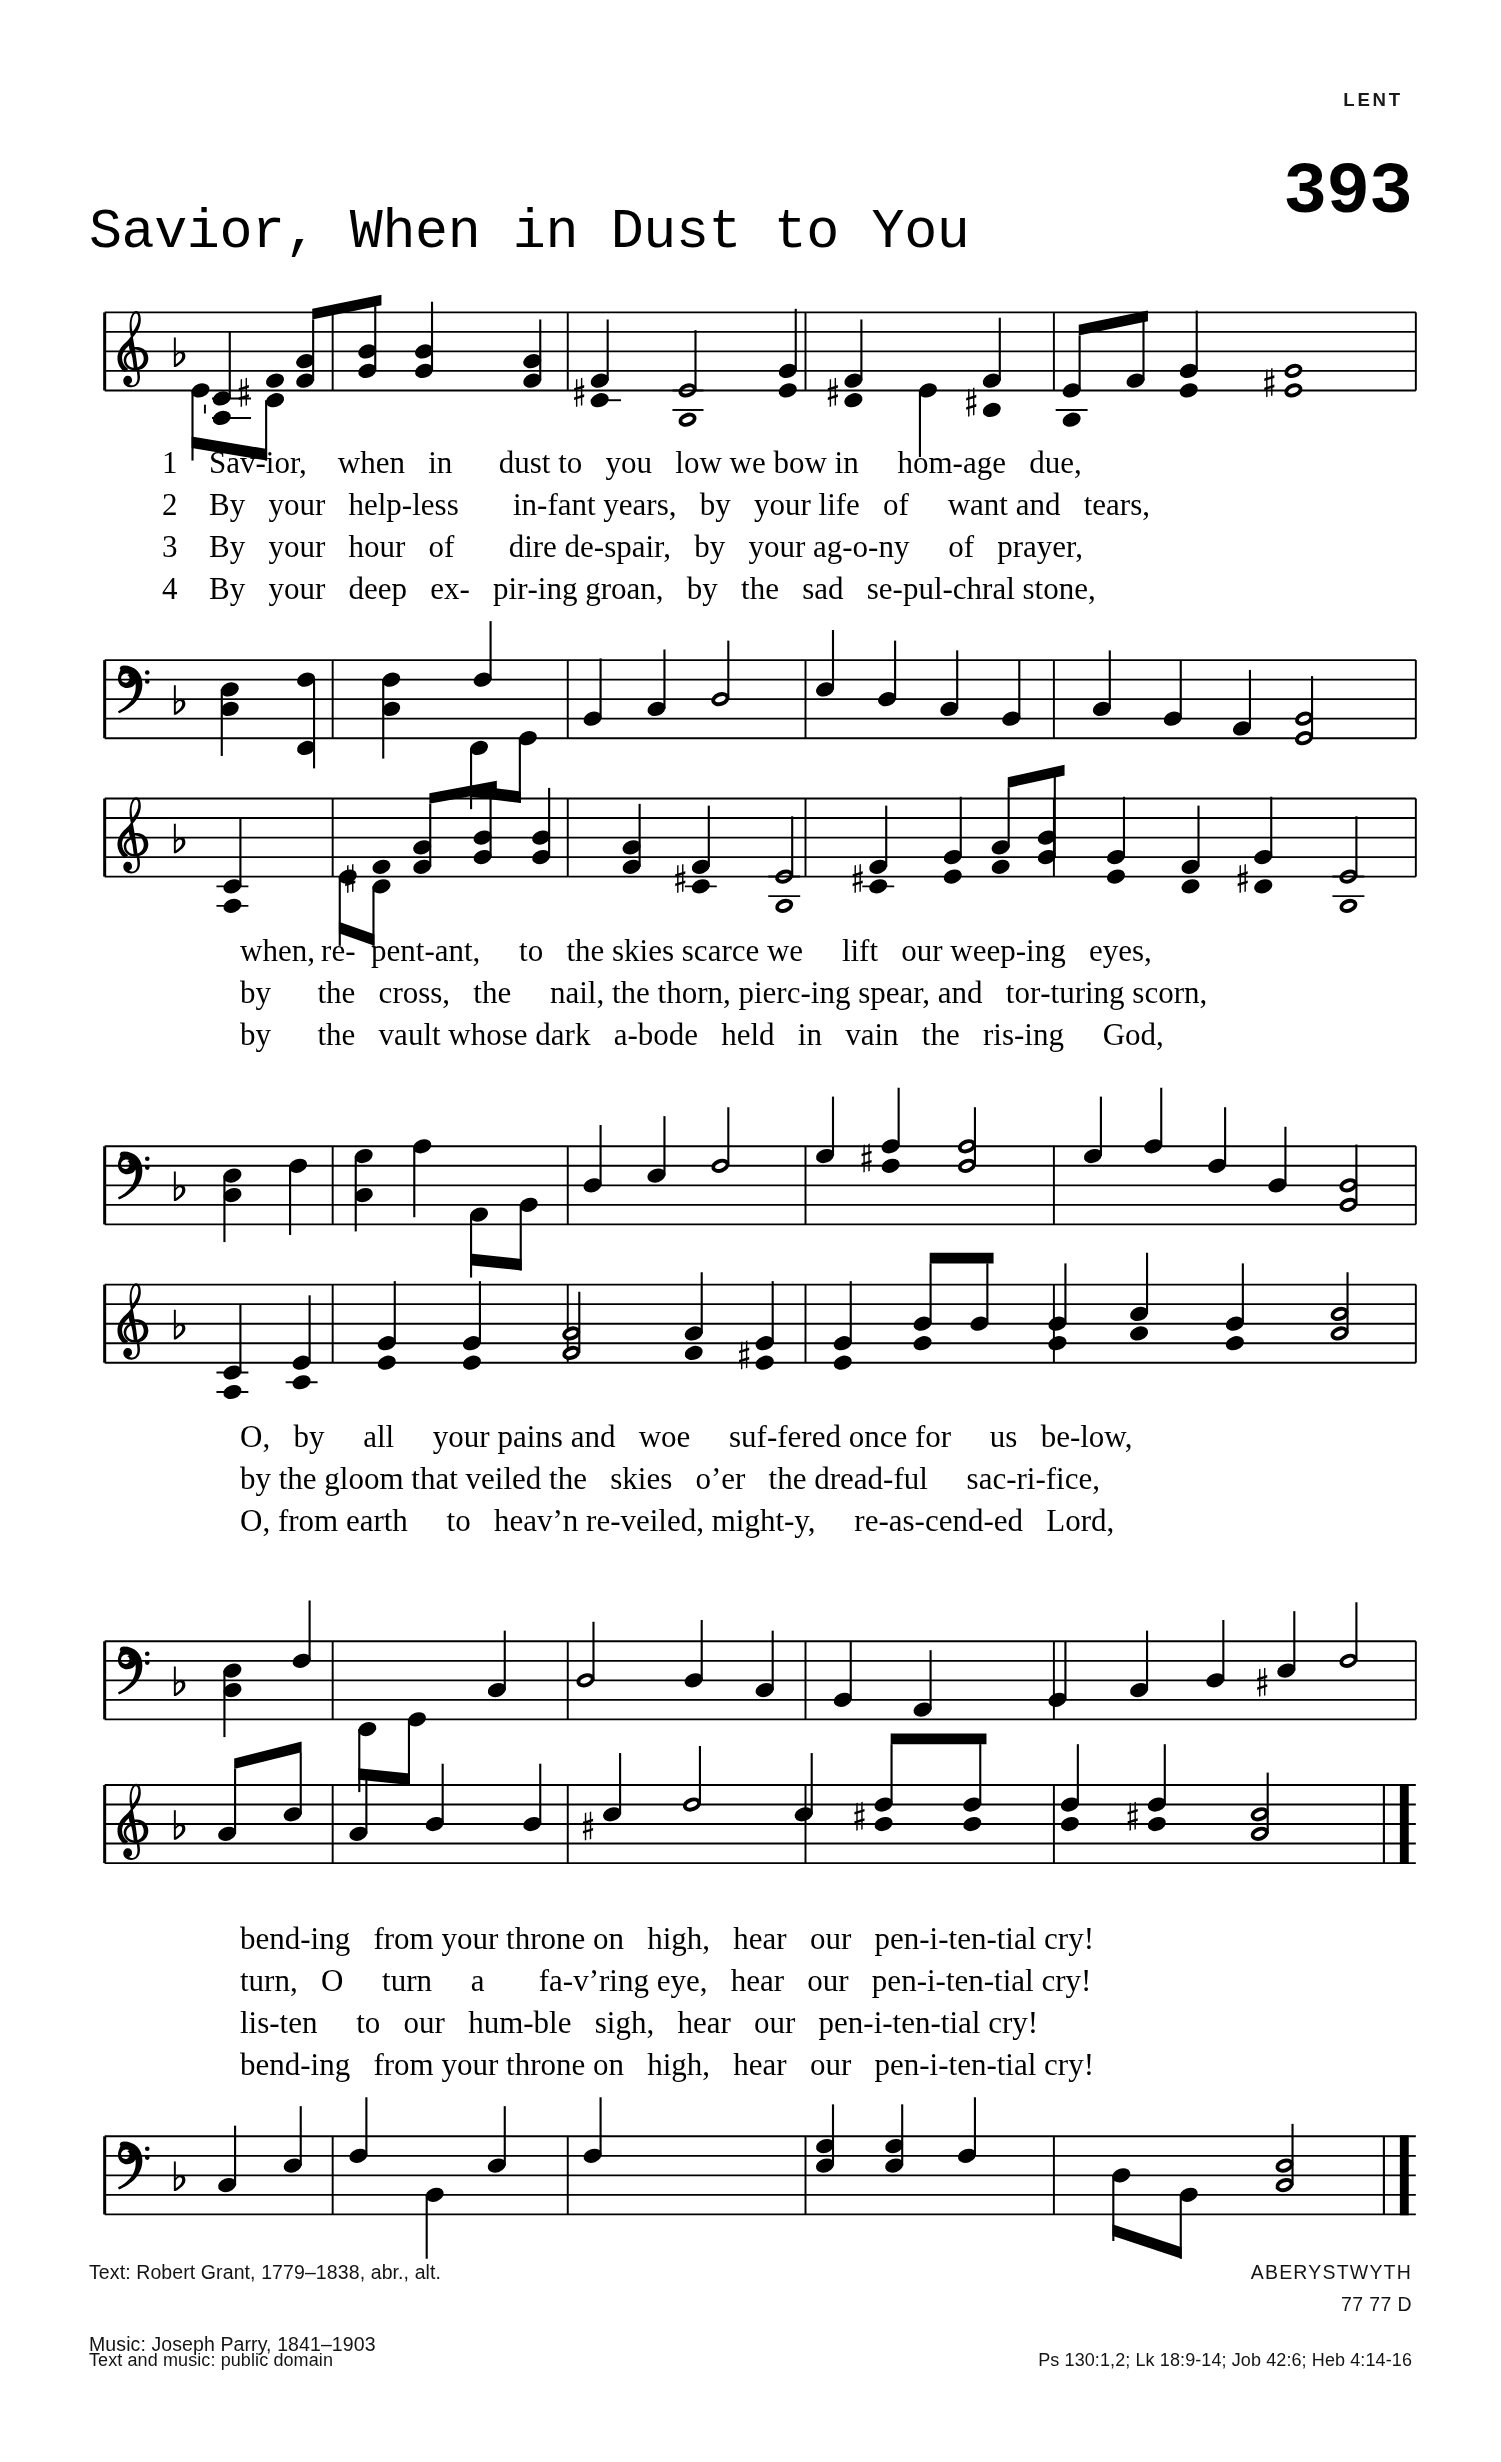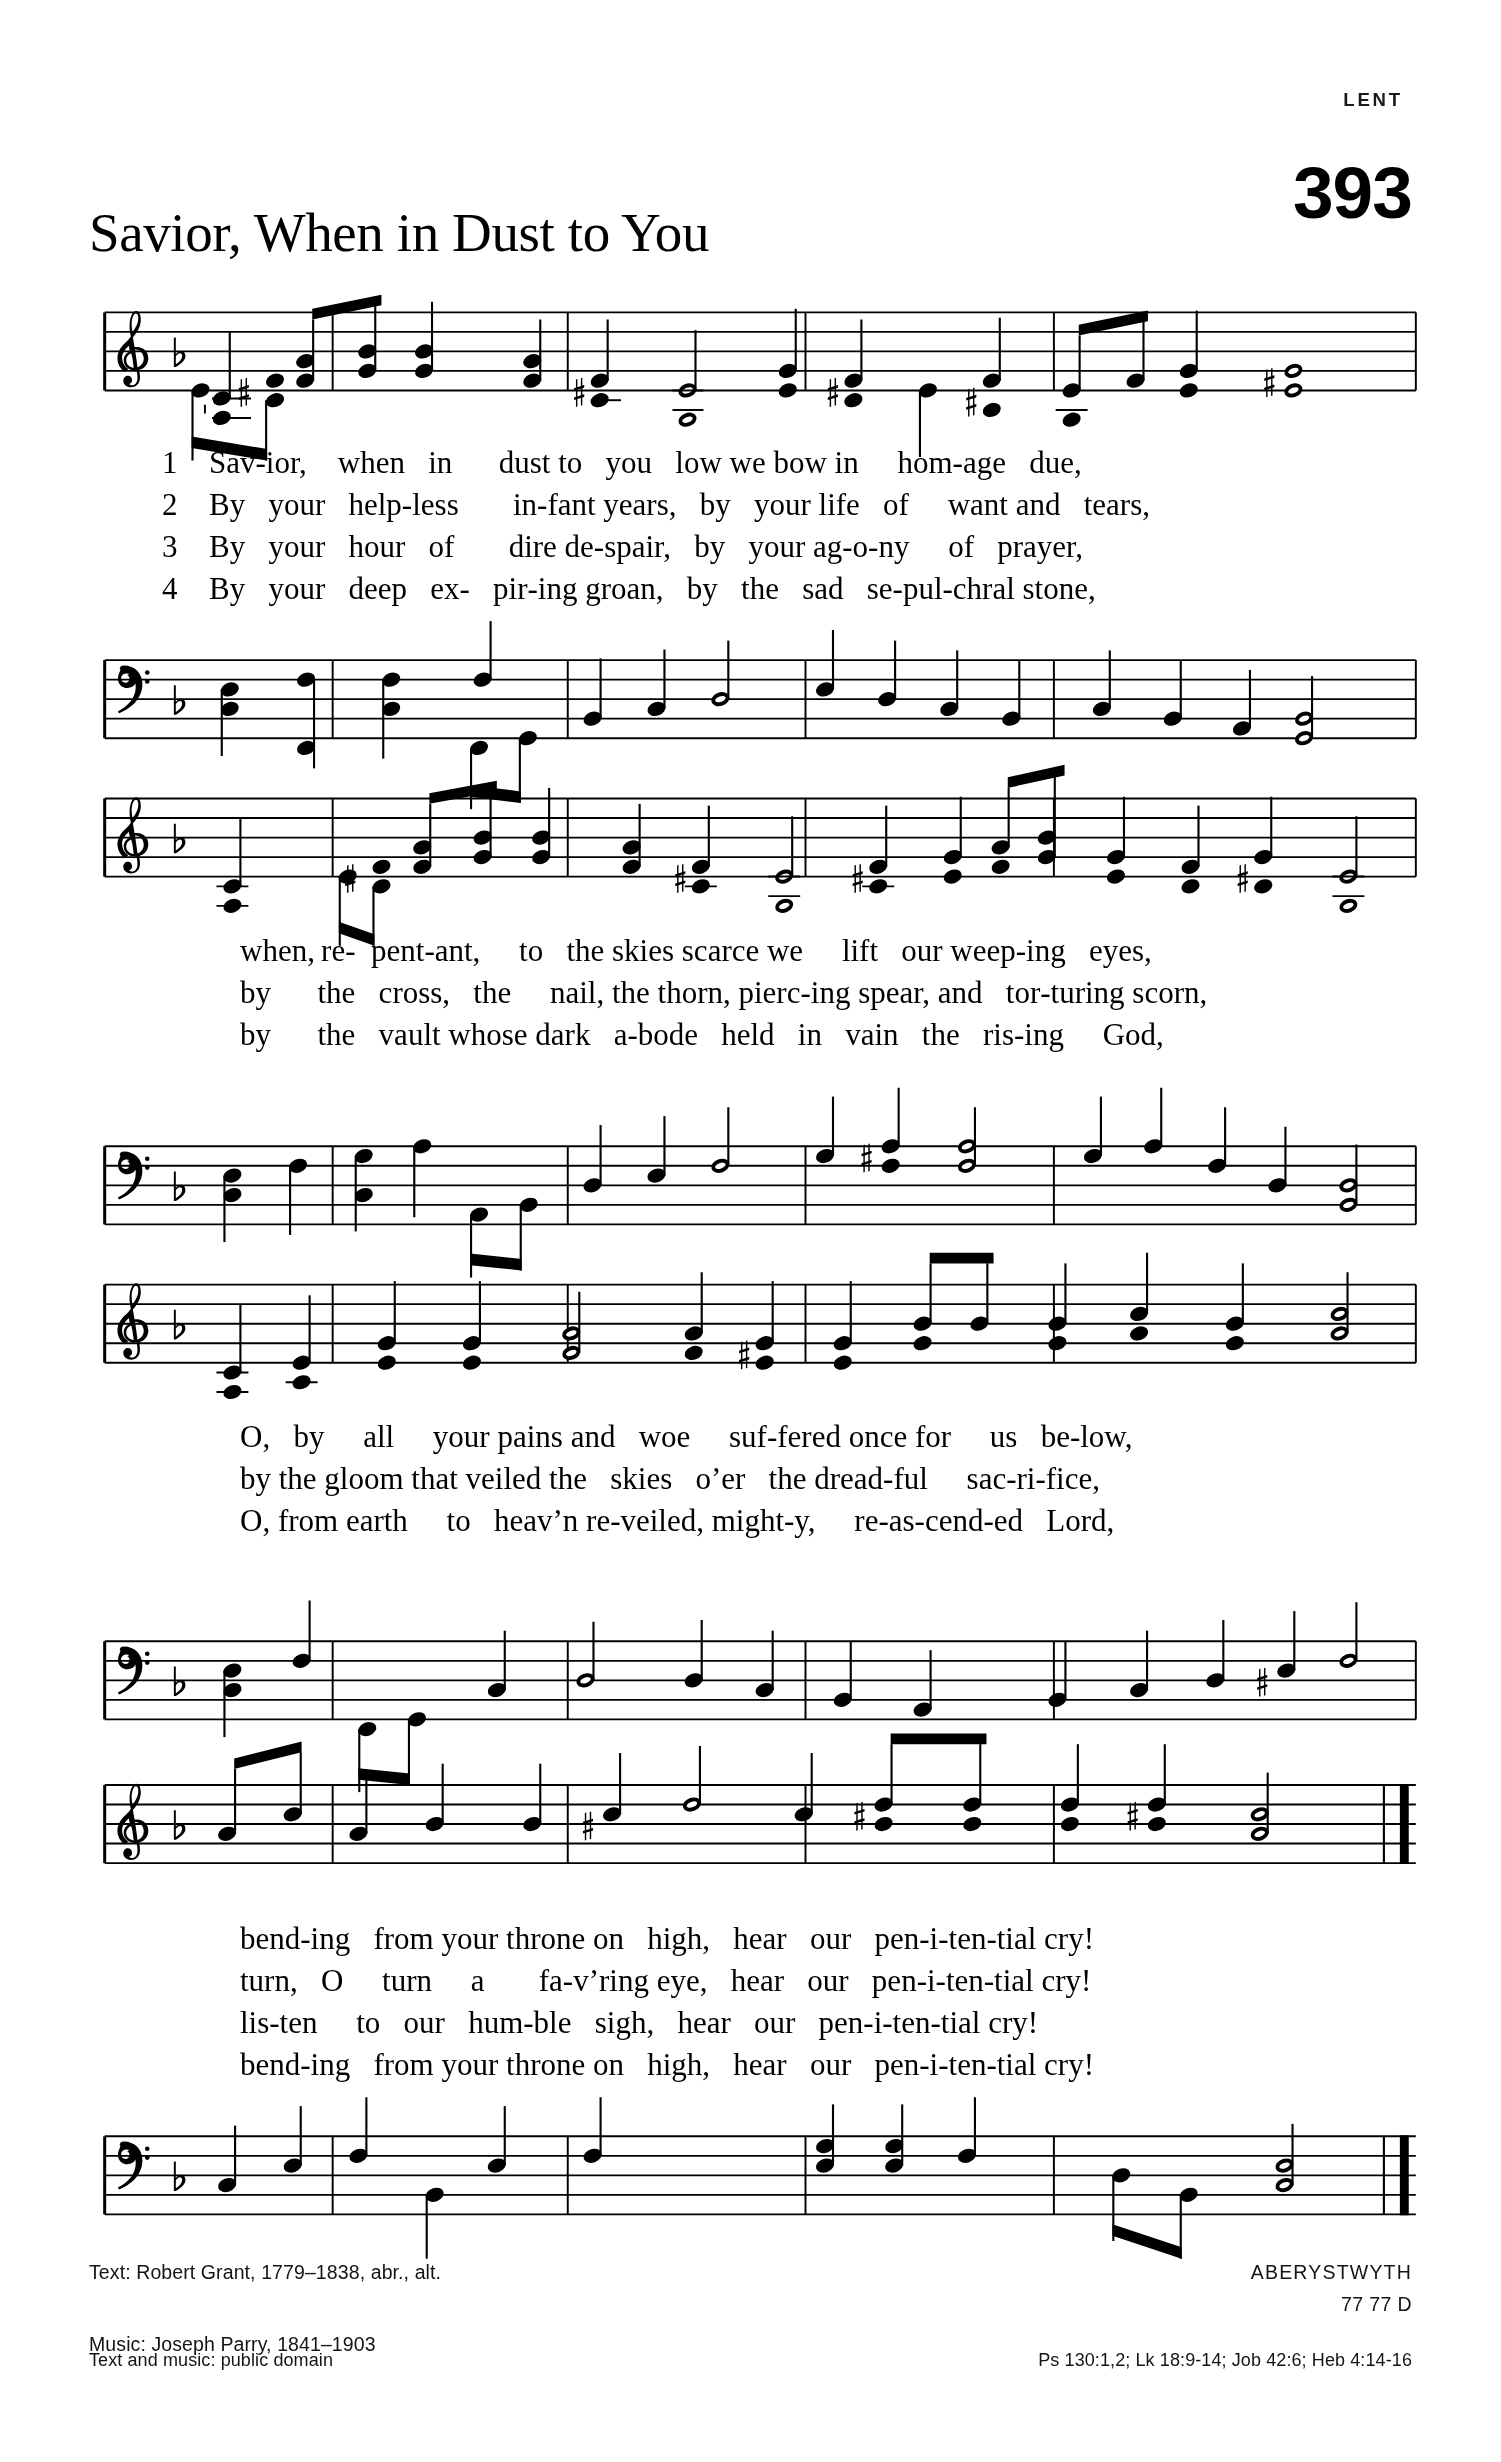--- a/index.html
+++ b/index.html
@@ -13,27 +13,27 @@
 
   
   .season {
     position:absolute; right:98px; top:89px;
     font-family:"Liberation Sans", sans-serif;
     font-size:18.6px; letter-spacing:2.8px; font-weight:700;
     color:#1a1a1a;
   }
   .title {
     position:absolute; left:89px; top:164px;
-    font-family:Liberation Serif, serif;
+    font-family:Liberation Mono, monospace;
     font-size:55px; font-weight:400; letter-spacing:-0.4px;
     white-space:nowrap;
   }
   .hymn-number {
     position:absolute; right:89px; top:151px;
-    font-family:Liberation Sans, sans-serif;
+    font-family:Liberation Mono, monospace;
     font-size:73px; font-weight:700; letter-spacing:-0.9px;
   }
 
   
   .music { position:absolute; left:0; top:0; width:1501px; height:2462px; pointer-events:none; }
 
   
   .lyric-block { position:absolute; left:0; width:1501px; }
   .lyric-line {
     position:relative; height:42px; line-height:42px;

